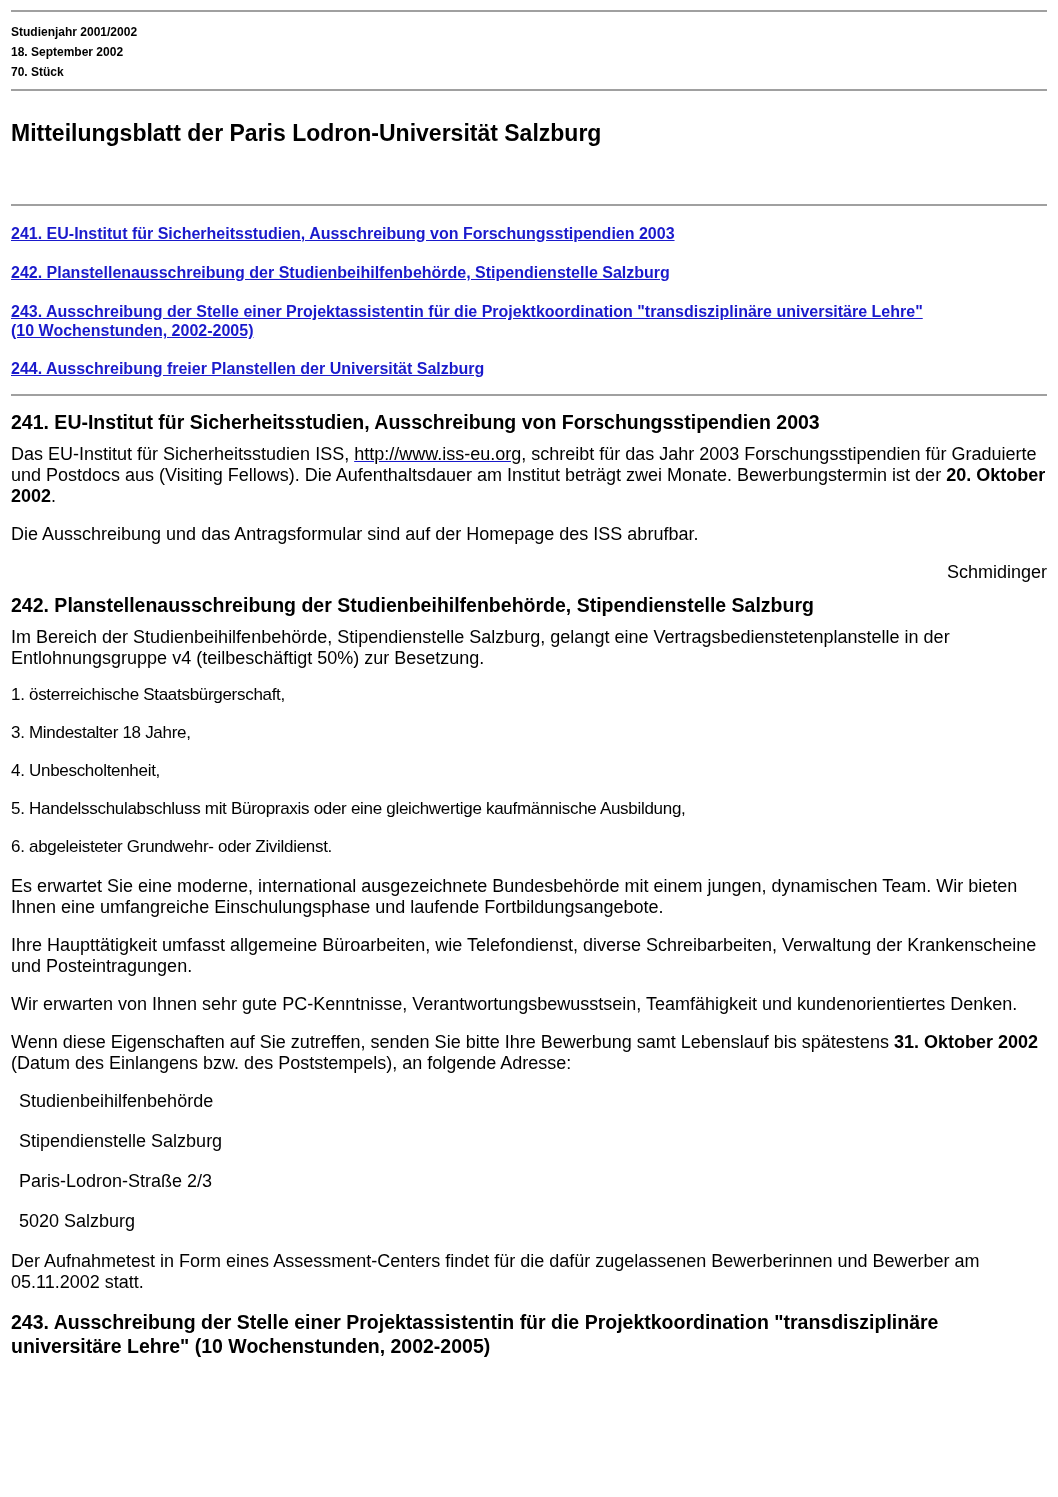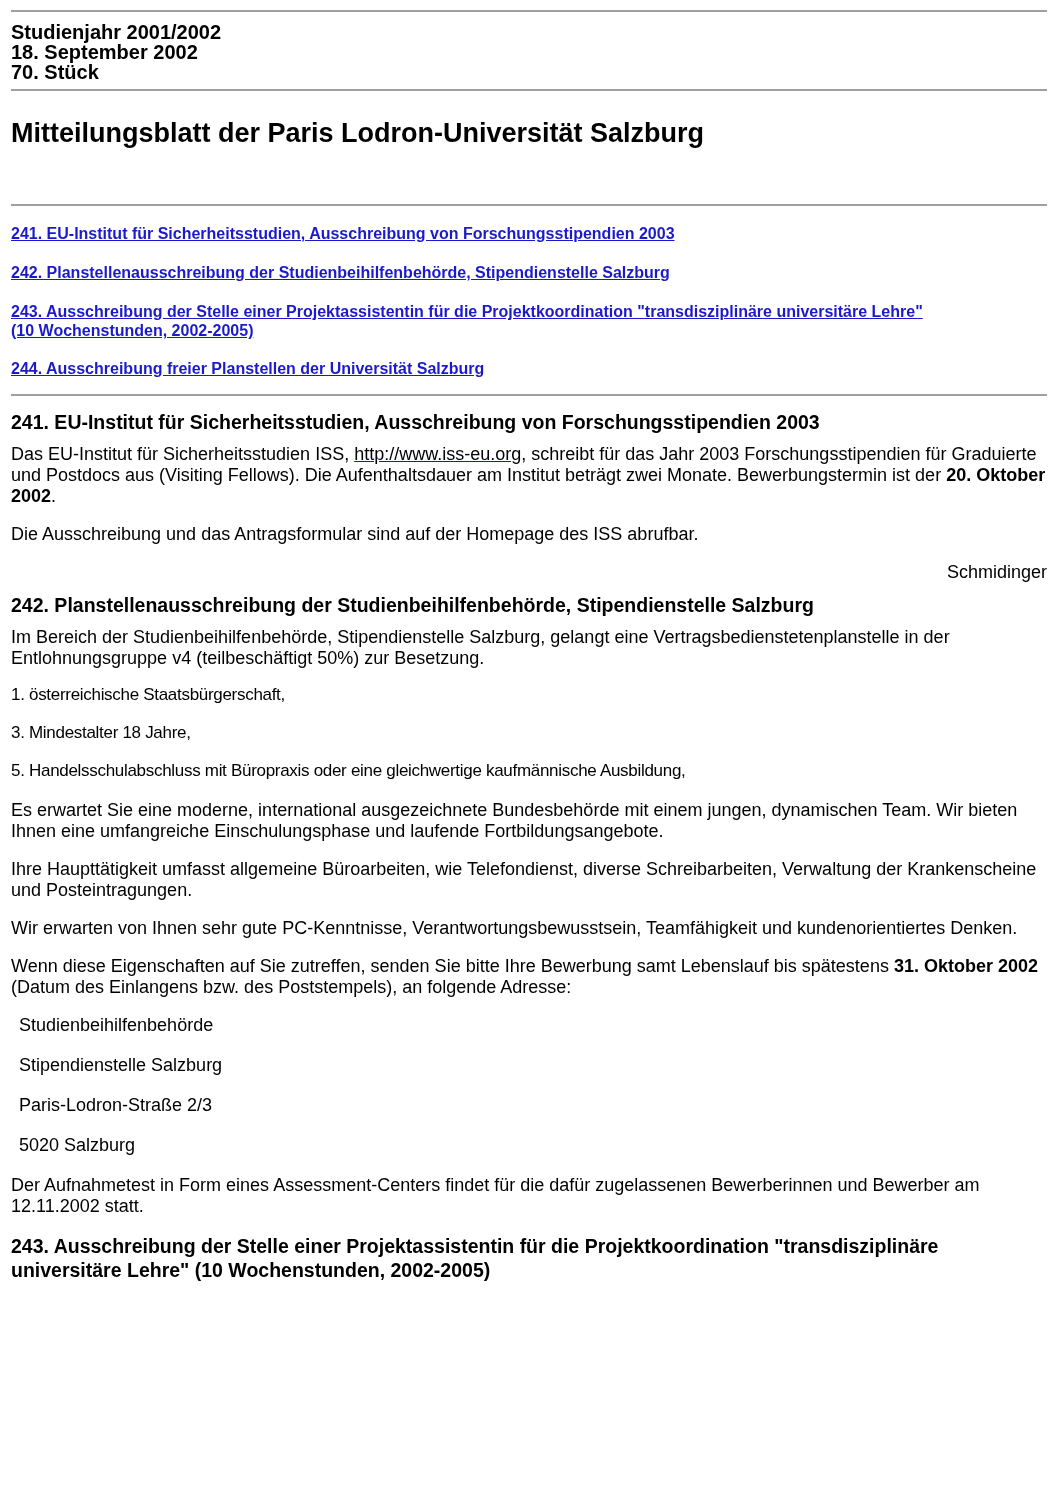--- a/index.html
+++ b/index.html
@@ -19,30 +19,30 @@
       position: absolute;
       left: 11px;
       width: 1036px;
       height: 0;
       border-top: 2px solid #a0a0a0;
     }
     .meta {
       position: absolute;
       left: 11px;
       top: 22px;
-      font-size: 20px;
+      font-size: 12px;
       font-weight: bold;
       line-height: 20px;
     }
     .meta div { margin: 0; }
     .title {
       position: absolute;
       left: 11px;
       top: 116px;
-      font-size: 27px;
+      font-size: 23px;
       font-weight: bold;
       line-height: 34px;
       margin: 0;
     }
     .toc {
       position: absolute;
       left: 11px;
       top: 224px;
       width: 1036px;
       font-size: 16px;
@@ -143,32 +143,34 @@
     <p>Die Ausschreibung und das Antragsformular sind auf der Homepage des ISS abrufbar.</p>
     <p class="signature">Schmidinger</p>
   </section>
 
   <section id="sec242">
     <h2>242. Planstellenausschreibung der Studienbeihilfenbehörde, Stipendienstelle Salzburg</h2>
     <p>Im Bereich der Studienbeihilfenbehörde, Stipendienstelle Salzburg, gelangt eine Vertragsbedienstetenplanstelle in der Entlohnungsgruppe v4 (teilbeschäftigt 50%) zur Besetzung.</p>
     <ul class="req-list">
       <li>1. österreichische Staatsbürgerschaft,</li>
       <li>3. Mindestalter 18 Jahre,</li>
+      <li>4. Unbescholtenheit,</li>
       <li>5. Handelsschulabschluss mit Büropraxis oder eine gleichwertige kaufmännische Ausbildung,</li>
+      <li>6. abgeleisteter Grundwehr- oder Zivildienst.</li>
     </ul>
     <p>Es erwartet Sie eine moderne, international ausgezeichnete Bundesbehörde mit einem jungen, dynamischen Team. Wir bieten Ihnen eine umfangreiche Einschulungsphase und laufende Fortbildungsangebote.</p>
     <p>Ihre Haupttätigkeit umfasst allgemeine Büroarbeiten, wie Telefondienst, diverse Schreibarbeiten, Verwaltung der Krankenscheine und Posteintragungen.</p>
     <p>Wir erwarten von Ihnen sehr gute PC-Kenntnisse, Verantwortungsbewusstsein, Teamfähigkeit und kundenorientiertes Denken.</p>
     <p><span>Wenn diese Eigenschaften auf Sie zutreffen, senden Sie bitte Ihre Bewerbung samt Lebenslauf bis spätestens </span><b>31. Oktober 2002</b><span> (Datum des Einlangens bzw. des Poststempels), an folgende Adresse:</span></p>
     <div class="addr">
       <p>Studienbeihilfenbehörde</p>
       <p>Stipendienstelle Salzburg</p>
       <p>Paris-Lodron-Straße 2/3</p>
       <p>5020 Salzburg</p>
     </div>
-    <p>Der Aufnahmetest in Form eines Assessment-Centers findet für die dafür zugelassenen Bewerberinnen und Bewerber am 12.11.2002 statt.</p>
+    <p>Der Aufnahmetest in Form eines Assessment-Centers findet für die dafür zugelassenen Bewerberinnen und Bewerber am 05.11.2002 statt.</p>
   </section>
 
   <section id="sec243">
     <h2>243. Ausschreibung der Stelle einer Projektassistentin für die Projektkoordination "transdisziplinäre universitäre Lehre" (10 Wochenstunden, 2002-2005)</h2>
   </section>
 
 </main>
 
 </body></html>

